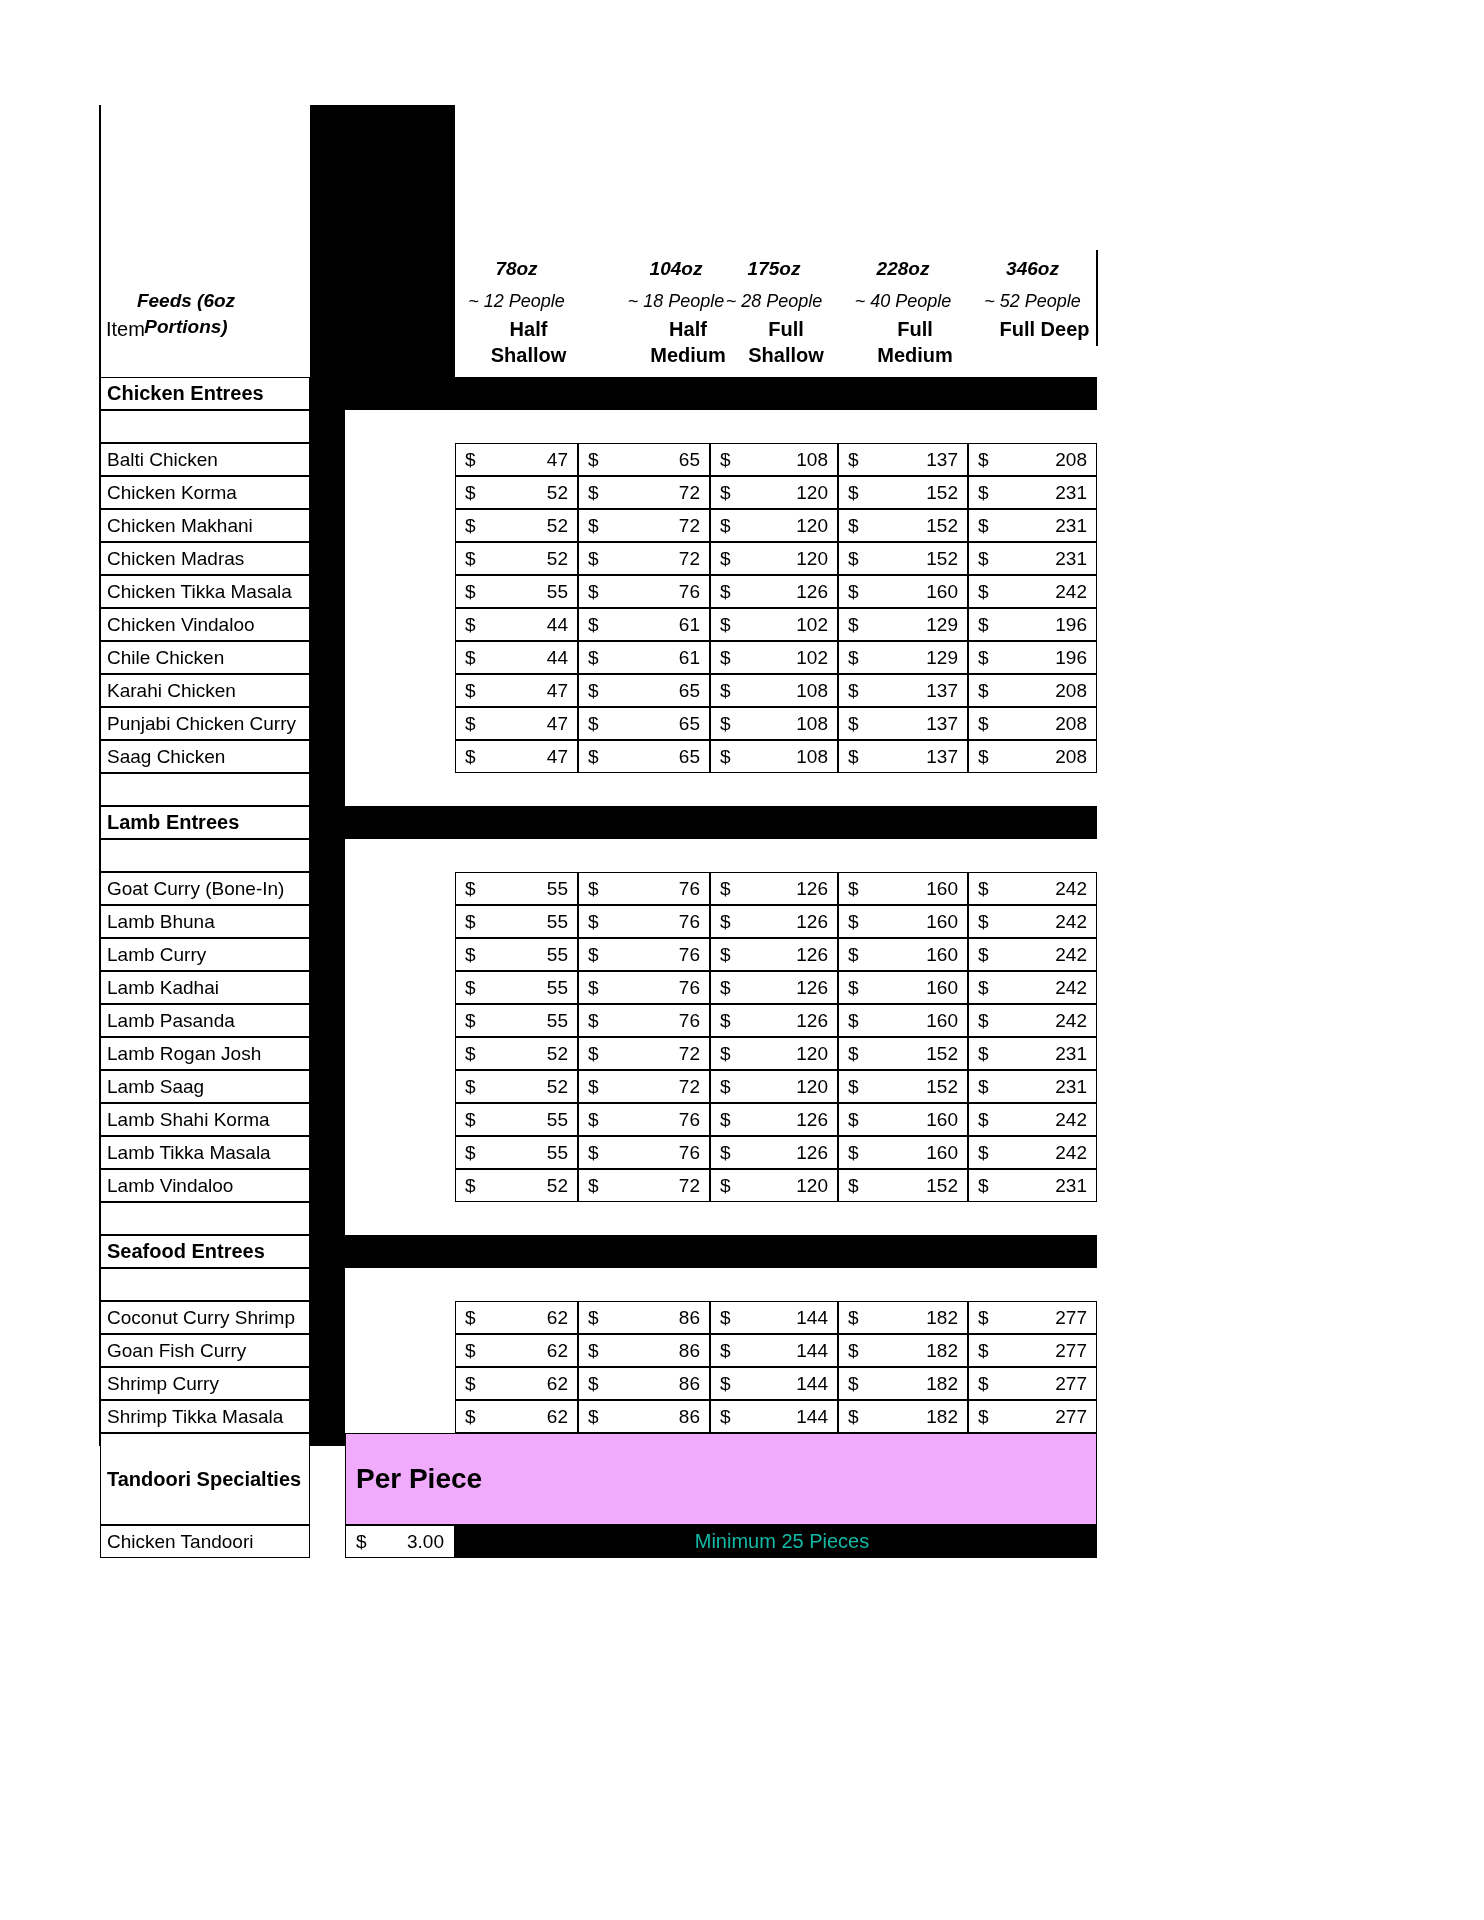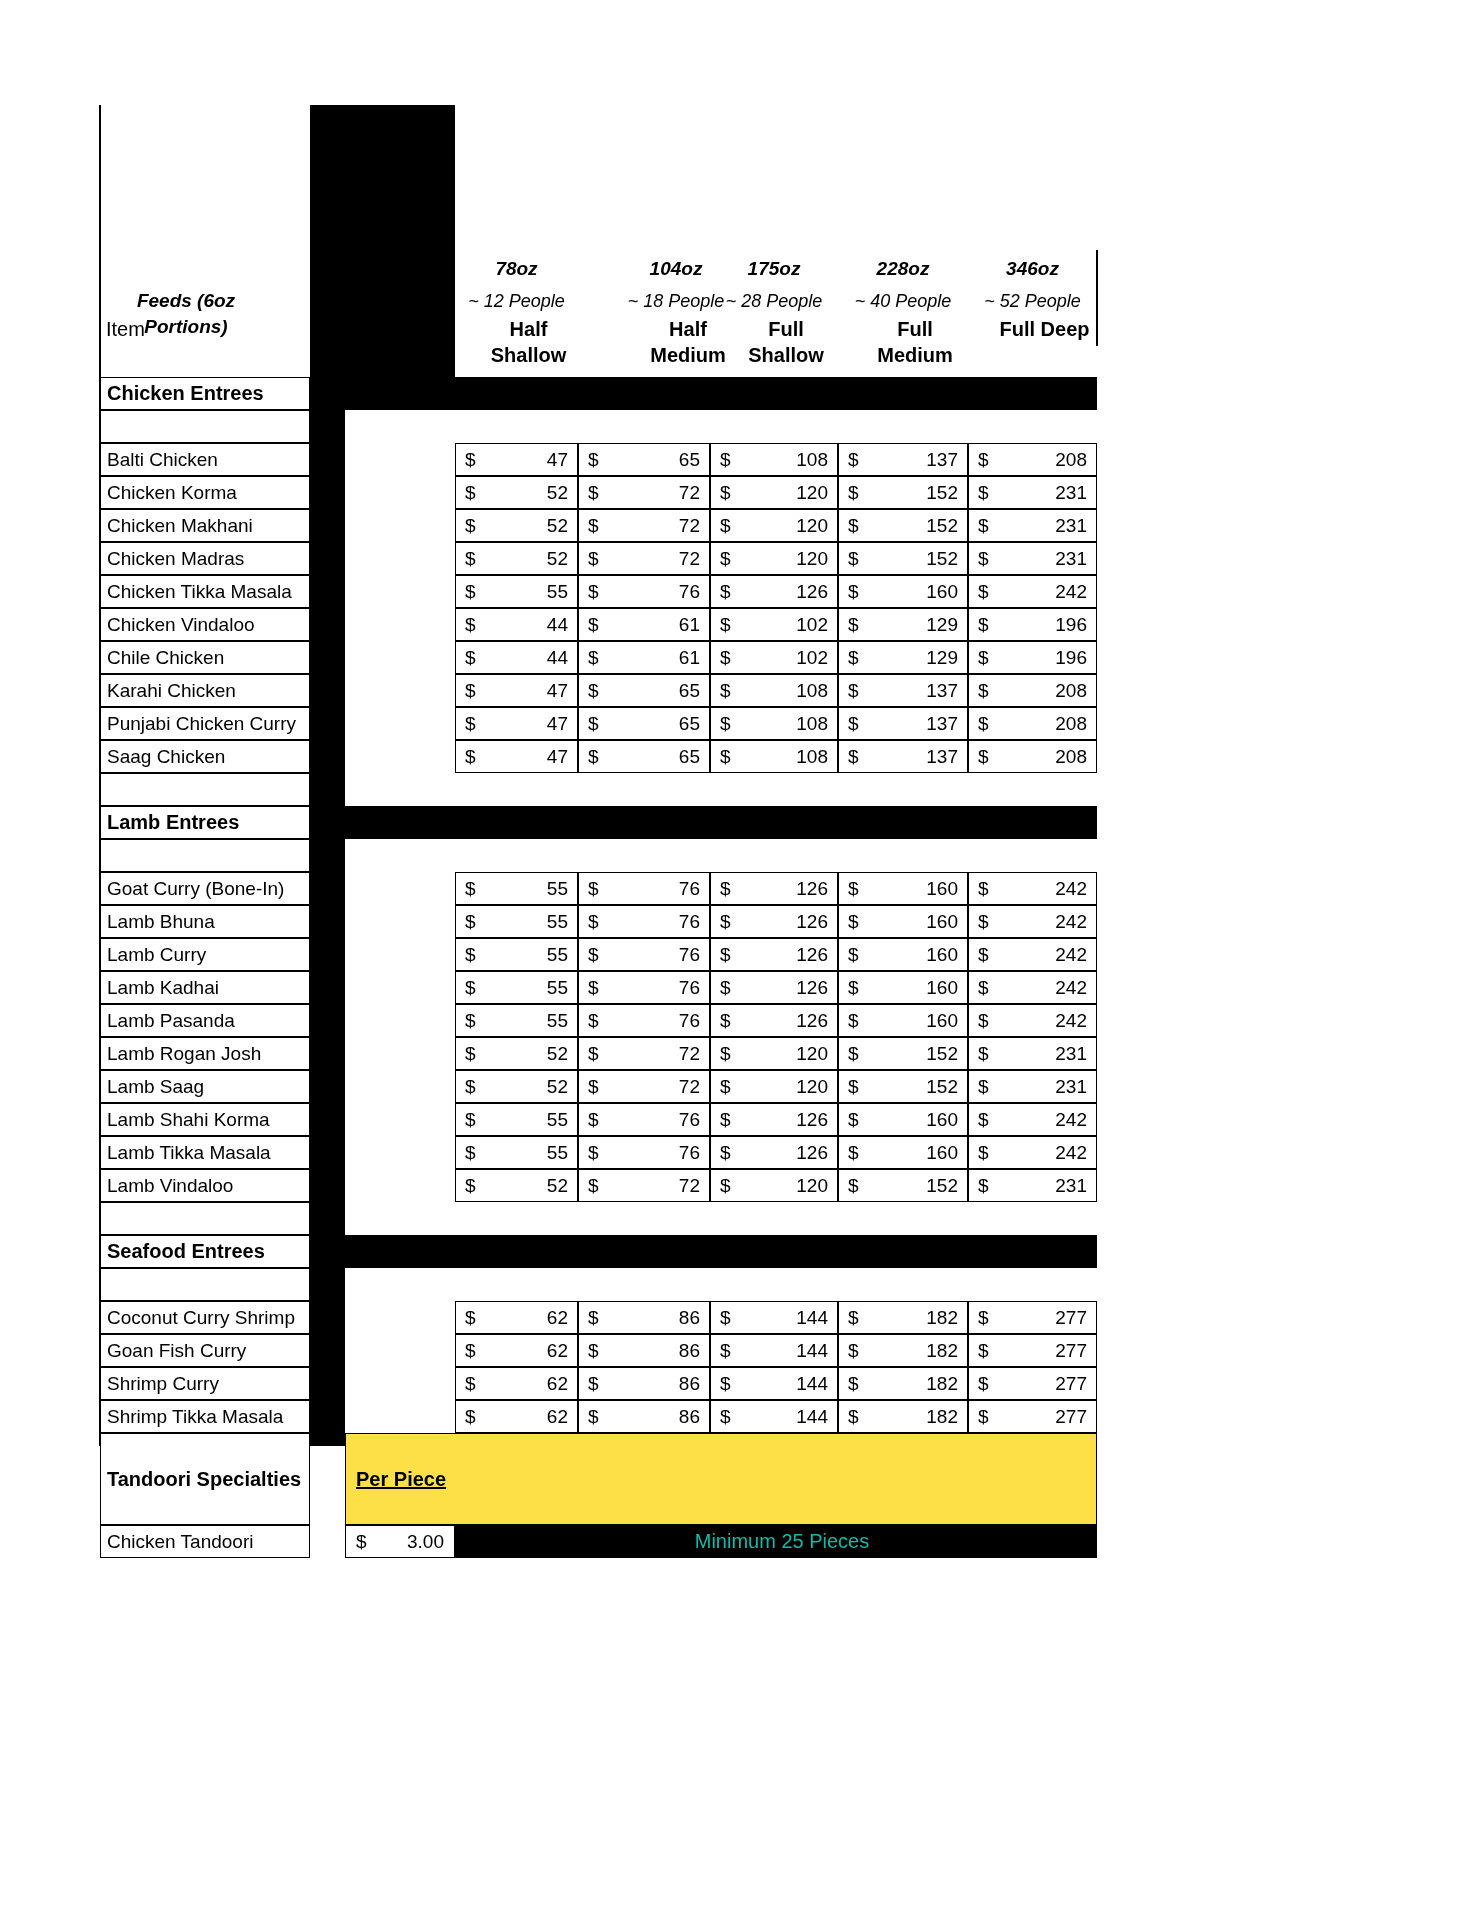--- a/index.html
+++ b/index.html
@@ -38,22 +38,22 @@
                display:flex; align-items:center; padding-left:6px; font-size:19px; }
   .section-title { font-weight:bold; font-size:20px; }
   .section-bar { width:752px; flex:none; background:#000; }
   .price-cell { flex:none; border:1px solid #000; background:#fff; display:flex;
                 align-items:center; justify-content:space-between; padding:0 9px; font-size:19px; }
   .pc0 { width:123px; } .pc1 { width:132px; } .pc2 { width:128px; } .pc3 { width:130px; } .pc4 { width:129px; }
 
   
   .tall-row { height:92px; }
   .tall-name { font-weight:bold; font-size:20px; }
-  .per-piece-cell { width:752px; flex:none; border:1px solid #000; background:#fde047;
-                    display:flex; align-items:center; padding-left:10px; font-weight:bold; font-size:20px;text-decoration:underline; }
+  .per-piece-cell { width:752px; flex:none; border:1px solid #000; background:#f0abfc;
+                    display:flex; align-items:center; padding-left:10px; font-weight:bold; font-size:28px; }
   .small-price { width:110px; flex:none; border:1px solid #000; background:#fff; display:flex;
                  align-items:center; justify-content:space-between; padding:0 10px; font-size:19px; }
   .note-bar { width:642px; flex:none; background:#000; color:#14b8a6; display:flex;
               align-items:center; justify-content:center; font-size:20px;padding-left:12px; }
 </style>
 </head>
 <body>
 
 <div class="page">
 

